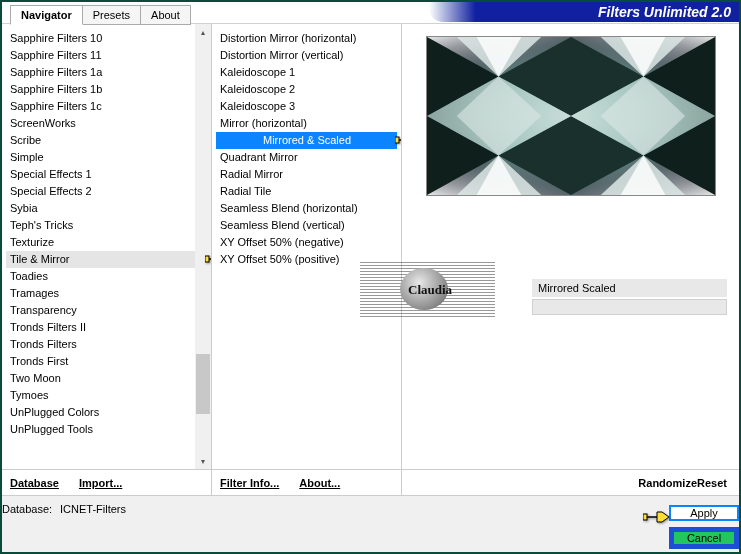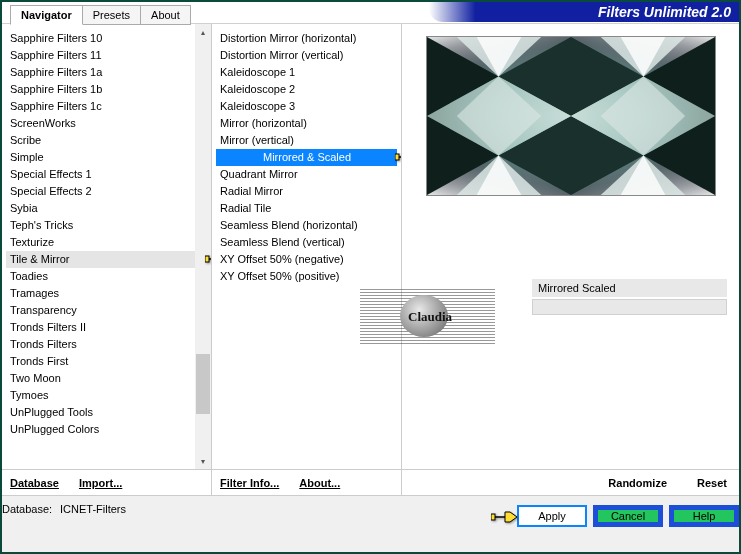--- a/index.html
+++ b/index.html
@@ -18,34 +18,34 @@
 .cat-list li, .filt-list li { padding: 1px 4px; cursor: pointer; white-space: nowrap; color: #000; line-height: 15px; position: relative; }
 .cat-list li.selected, .filt-list li.selected { background: #e5e5e5; }
 .filt-list li.hl { background: #0a84ff; color: #fff; padding-left: 47px; }
 .scroll-track { position: absolute; right: 0; top: 0; width: 16px; height: 100%; background: #f0f0f0; }
 .scroll-btn { width: 16px; height: 16px; background: #f0f0f0; position: absolute; display: flex; align-items: center; justify-content: center; font-size: 8px; color: #555; }
 .scroll-btn.up { top: 0; }
 .scroll-btn.dn { bottom: 0; }
 .scroll-thumb { position: absolute; width: 14px; left: 1px; background: #c8c8c8; }
 .col-footer { height: 26px; border-top: 1px solid #ccc; display: flex; align-items: center; padding: 0 8px; gap: 20px; }
 .col-footer span { text-decoration: underline; cursor: pointer; font-weight: bold; }
-.col3-footer { position: absolute; bottom: 0; left: 0; right: 0; height: 26px; border-top: 1px solid #ccc; display: flex; align-items: center; justify-content: flex-end; padding: 0 12px; gap: 30px; }
+.col3-footer { position: absolute; bottom: 0; left: 0; right: 0; height: 26px; border-top: 1px solid #ccc; display: flex; align-items: center; justify-content: flex-end; padding: 0 12px; }
 .col3-footer span { font-weight: bold; cursor: pointer; }
 .preview { width: 290px; height: 160px; margin-left: 12px; position: relative; border: 1px solid #888; overflow: hidden; }
 .preview svg { width: 100%; height: 100%; display: block; }
 .param-label { position: absolute; top: 255px; left: 130px; right: 12px; background: #e8e8e8; padding: 3px 6px; }
 .param-bar { position: absolute; top: 275px; left: 130px; right: 12px; height: 16px; background: #e8e8e8; border: 1px solid #d0d0d0; }
-.watermark { position: absolute; top: 238px; left: -42px; width: 135px; height: 56px; z-index: 5; margin-top: 27px; }
+.watermark { position: absolute; top: 238px; left: -42px; width: 135px; height: 56px; z-index: 5; }
 .watermark .lines { position: absolute; inset: 0; background: repeating-linear-gradient(to bottom, #444 0 1px, transparent 1px 3px); opacity: 0.55; }
 .watermark .circ { position: absolute; top: 6px; left: 40px; width: 48px; height: 42px; border-radius: 50%; background: radial-gradient(circle at 40% 35%, #e8e8e8, #888 70%, #555); }
 .watermark .txt { position: absolute; top: 20px; left: 48px; font-family: cursive; font-size: 13px; color: #111; font-weight: bold; }
 .status { height: 56px; background: #f0f0f0; display: flex; justify-content: space-between; padding: 6px 0; }
 .status-left { line-height: 14px; }
 .status-left dt { display: inline-block; width: 58px; }
-.btns { display: flex; gap: 6px; align-items: flex-start; padding-top: 3px; position: relative; }
+.btns { display: flex; gap: 6px; align-items: flex-start; padding-top: 3px; position: relative; flex-direction: column; }
 .btn { min-width: 70px; height: 22px; background: #22c55e; border: 5px solid #1d4ed8; cursor: pointer; }
 .btn.primary { border: 2px solid #0a84ff; background: #fff; }
 .pointer { position: absolute; width: 30px; height: 22px; z-index: 10; pointer-events: none; }
 .pointer svg { width: 100%; height: 100%; filter: drop-shadow(1px 1px 1px rgba(0,0,0,.4)); }
 </style>
 </head>
 <body>
 
 <div class="header">
   <div class="tabs" id="tabs">
@@ -78,22 +78,22 @@
                 <rect x="0" y="8" width="4" height="6" fill="#ffdd33" stroke="#000"></rect>
               </svg></div></li>
           <li>Toadies</li>
           <li>Tramages</li>
           <li>Transparency</li>
           <li>Tronds Filters II</li>
           <li>Tronds Filters</li>
           <li>Tronds First</li>
           <li>Two Moon</li>
           <li>Tymoes</li>
+          <li>UnPlugged Colors</li>
           <li>UnPlugged Tools</li>
-          <li>UnPlugged Colors</li>
         </ul>
       <div class="scroll-track">
         <div class="scroll-btn up">▴</div>
         <div class="scroll-thumb" style="top:330px;height:60px"></div>
         <div class="scroll-btn dn">▾</div>
       </div>
     </div>
     <div class="col-footer">
       <span>Database</span>
       <span>Import...</span>
@@ -102,21 +102,20 @@
 
   <div class="col2">
     <div class="list-wrap">
       <ul class="filt-list" id="filt-list">
           <li>Distortion Mirror (horizontal)</li>
           <li>Distortion Mirror (vertical)</li>
           <li>Kaleidoscope 1</li>
           <li>Kaleidoscope 2</li>
           <li>Kaleidoscope 3</li>
           <li>Mirror (horizontal)</li>
-          <li>Mirror (vertical)</li>
           <li class="hl">Mirrored &amp; Scaled<div class="pointer" style="right:-28px;top:-3px"><svg viewBox="0 0 30 22">
                 <path d="M2 11 L14 11 L14 6 L19 6 L26 11 L19 16 L14 16 L14 11 Z" fill="#ffdd33" stroke="#000" stroke-width="1"></path>
                 <rect x="0" y="8" width="4" height="6" fill="#ffdd33" stroke="#000"></rect>
               </svg></div></li>
           <li>Quadrant Mirror</li>
           <li>Radial Mirror</li>
           <li>Radial Tile</li>
           <li>Seamless Blend (horizontal)</li>
           <li>Seamless Blend (vertical)</li>
           <li>XY Offset 50% (negative)</li>

